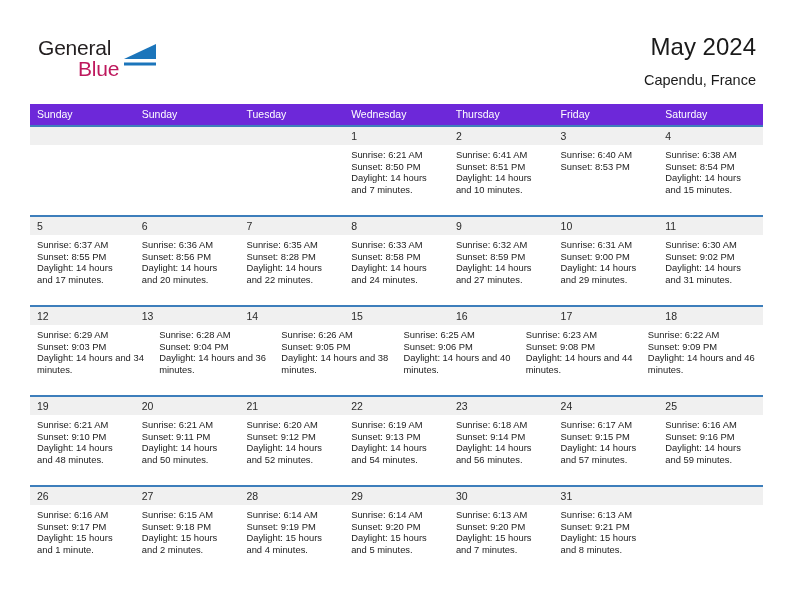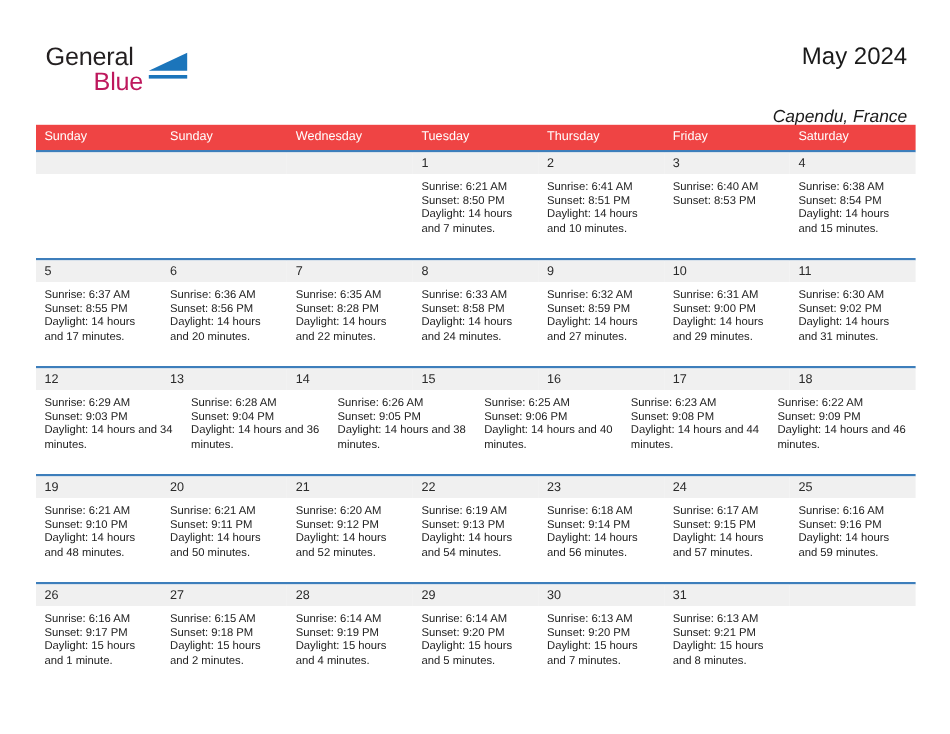--- a/index.html
+++ b/index.html
@@ -31,34 +31,34 @@
   }
   .logo-mark {
     position: absolute; left: 84px; top: 7px; width: 36px; height: 28px;
   }
   .logo-mark svg { display: block; }
 
   .title-block {
     position: absolute; right: 36px; top: 30px; text-align: right;
   }
   .cal-title {
-    font-size: 20px; font-weight: normal; color: #1a1a1a;
+    font-size: 24px; font-weight: normal; color: #1a1a1a;
     line-height: 34px; white-space: nowrap;
   }
   .cal-subtitle {
     font-size: 14.5px; color: #1a1a1a; line-height: 20px;
-    margin-top: 24px; white-space: nowrap; font-style: italic;
+    margin-top: 6px; white-space: nowrap;
   }
 
   
   .calendar {
     position: absolute; left: 30px; top: 104px;
     width: 733px;
   }
-  .dow-row { display: flex; background: #ef4444; height: 21px; }
+  .dow-row { display: flex; background: #6d28d9; height: 21px; justify-content: center; }
   .dow {
     flex: 1 1 0; min-width: 0;
     color: #ffffff; font-size: 10.5px; line-height: 21px;
     padding-left: 7px; white-space: nowrap; overflow: hidden;
   }
 
   .week { width: 100%; }
   .week-rule { height: 2px; background: #3D7EBB; width: 100%; }
   .week-body { display: flex; }
   .cell {
@@ -103,22 +103,22 @@
       <div class="cal-title">May 2024</div>
       <div class="cal-subtitle">Capendu, France</div>
     </div>
 
   </div>
 
   <div class="calendar">
     <div class="dow-row" id="dow-row">
         <div class="dow">Sunday</div>
         <div class="dow">Sunday</div>
+        <div class="dow">Tuesday</div>
         <div class="dow">Wednesday</div>
-        <div class="dow">Tuesday</div>
         <div class="dow">Thursday</div>
         <div class="dow">Friday</div>
         <div class="dow">Saturday</div>
       </div>
     <div id="weeks-container">
         <div class="week">
           <div class="week-rule"></div>
           <div class="week-body">
             <div class="cell">
               <div class="cell-num empty"></div>

